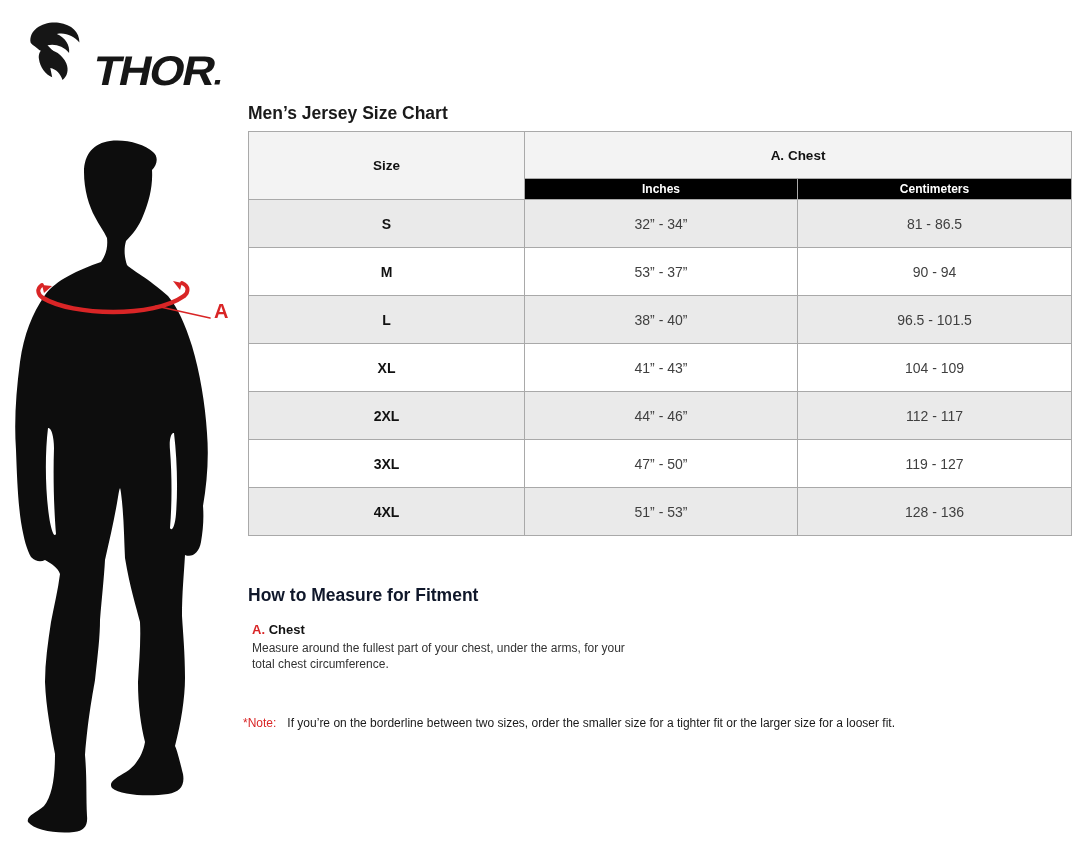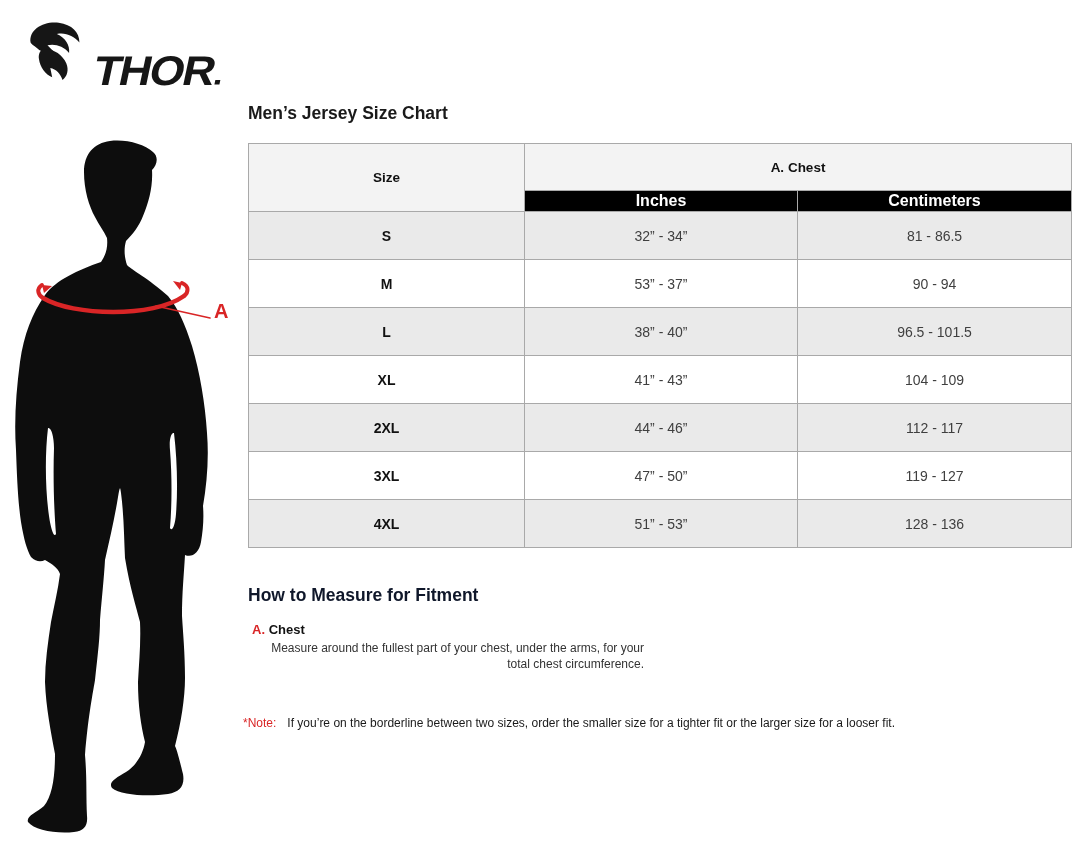--- a/index.html
+++ b/index.html
@@ -40,49 +40,49 @@
   }
   .howto-title {
     position:absolute; left:248px; top:585px;
     font-size:17.5px; font-weight:bold; color:#0f172a;
   }
   .measure-block { position:absolute; left:252px; top:622px; width:400px; }
   .measure-title { font-size:13px; font-weight:bold; color:#111; }
   .measure-title .red { color:var(--accent-red,#d92526); }
   .measure-desc {
     margin-top:3px; font-size:12px; color:#333;
-    line-height:1.35; width:392px;text-align:right;
+    line-height:1.35; width:392px;
   }
   .note-line {
     position:absolute; left:243px; top:716px;
     font-size:12px; font-weight:normal; color:#1a1a1a; white-space:nowrap;
   }
   .note-label { color:var(--accent-red,#d92526); margin-right:11px; }
 
   
   table.size-chart {
-    position:absolute; left:248px; top:143px;
+    position:absolute; left:248px; top:131px;
     width:823px; border-collapse:collapse; table-layout:fixed;border-radius:17px;
   }
   .size-chart th, .size-chart td {
     border:1px solid var(--border,#a9a9a9);
     text-align:center; vertical-align:middle;
     font-family:"Liberation Sans", sans-serif;
   }
   .size-chart th.size-h {
     background:var(--header-bg,#f3f3f3);
     font-size:13.5px; color:#111;
   }
   .size-chart th.chest-h {
     background:var(--header-bg,#f3f3f3);
     height:47px; font-size:13.5px; color:#111;
   }
   .size-chart th.bar {
     background:var(--bar-black,#000); color:#fff;
-    font-size:16px; height:21px; font-weight:bold;
+    font-size:12px; height:21px; font-weight:bold;
   }
   .size-chart td { height:48px; font-size:14px; color:#3f3f3f; background:#fff; }
   .size-chart td.size-cell { font-weight:bold; color:#111; }
   .size-chart tr.alt td { background:var(--row-alt,#eaeaea); }
 </style>
 </head>
 <body>
 
 <div class="logo">
   <svg class="logo-icon" viewBox="0 0 64 66" aria-hidden="true">

